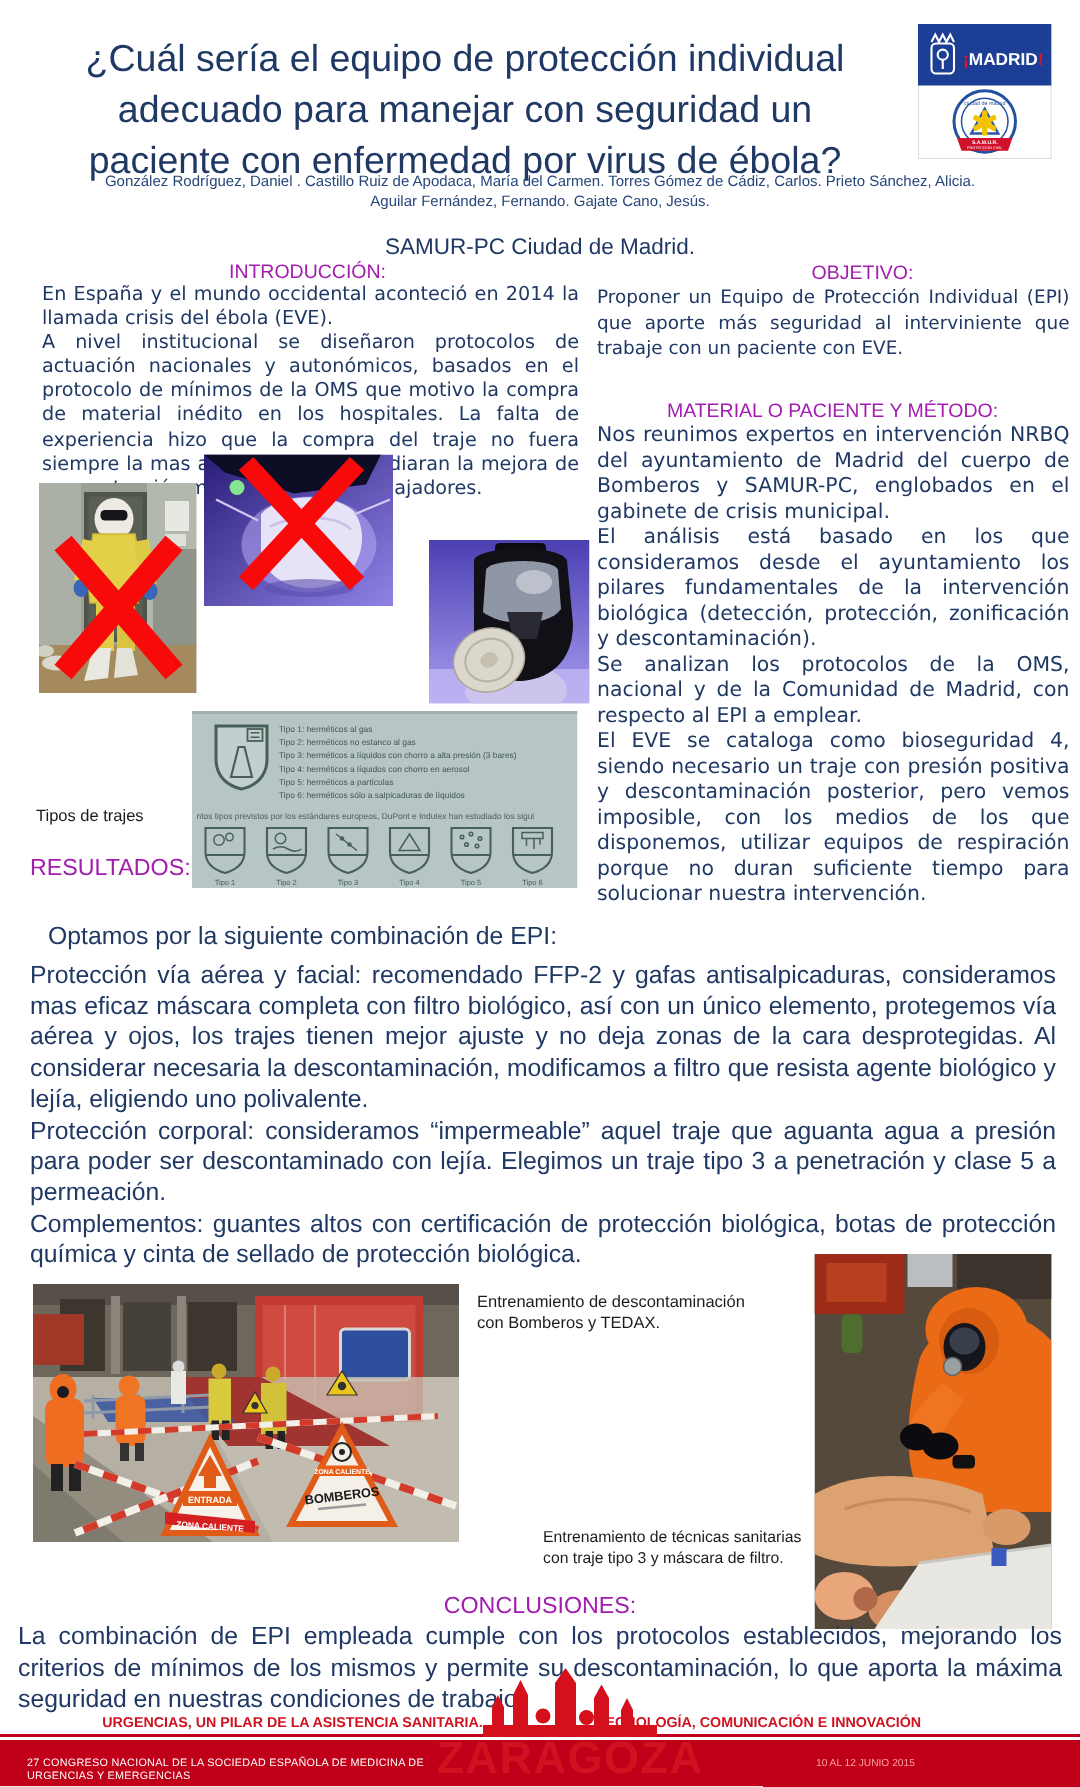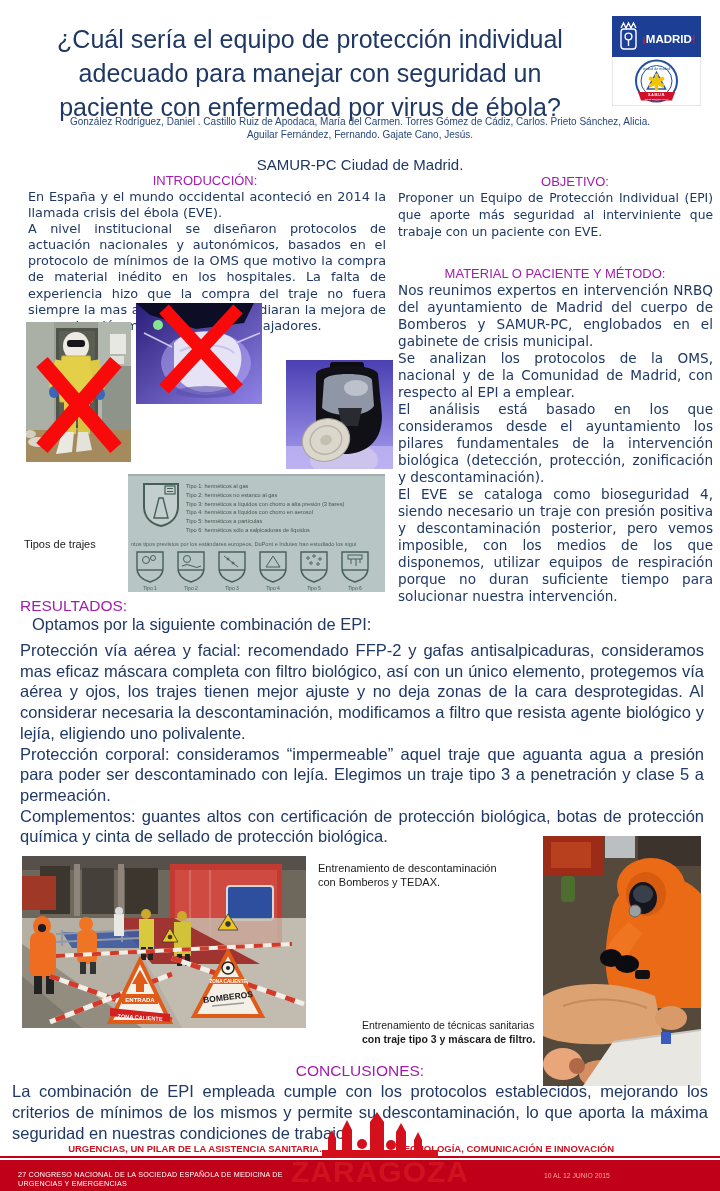--- a/index.html
+++ b/index.html
@@ -202,26 +202,26 @@
   </svg>
 
   <div class="abs ctr redh" style="left:420px;top:174px;width:310px;font-size:13px;">OBJETIVO:</div>
   <div class="abs just body-sm" style="left:398px;top:190px;width:315px;font-size:12.3px;line-height:17px;">
     <p>Proponer un Equipo de Protección Individual (EPI) que aporte más seguridad al interviniente que trabaje con un paciente con EVE.</p>
   </div>
 
   <div class="abs ctr redh" style="left:400px;top:266px;width:310px;font-size:13px;">MATERIAL O PACIENTE Y MÉTODO:</div>
   <div class="abs just body-sm" style="left:398px;top:282px;width:315px;font-size:13.6px;line-height:17px;">
     <p>Nos reunimos expertos en intervención NRBQ del ayuntamiento de Madrid del cuerpo de Bomberos y SAMUR-PC, englobados en el gabinete de crisis municipal.</p>
+    <p>El análisis está basado en los que consideramos desde el ayuntamiento los pilares fundamentales de la intervención biológica (detección, protección, zonificación y descontaminación).</p>
     <p>Se analizan los protocolos de la OMS, nacional y de la Comunidad de Madrid, con respecto al EPI a emplear.</p>
-    <p>El análisis está basado en los que consideramos desde el ayuntamiento los pilares fundamentales de la intervención biológica (detección, protección, zonificación y descontaminación).</p>
     <p>El EVE se cataloga como bioseguridad 4, siendo necesario un traje con presión positiva y descontaminación posterior, pero vemos imposible, con los medios de los que disponemos, utilizar equipos de respiración porque no duran suficiente tiempo para solucionar nuestra intervención.</p>
   </div>
 
-  <div class="abs redh" style="left:20px;top:597px;font-size:15.5px;">RESULTADOS:</div>
+  <div class="abs redh" style="left:20px;top:570px;font-size:15.5px;">RESULTADOS:</div>
   <div class="abs navy" style="left:32px;top:615px;width:420px;font-size:16.5px;">Optamos por la siguiente combinación de EPI:</div>
   <div class="abs just navy" style="left:20px;top:640px;width:684px;font-size:16.5px;line-height:20.7px;">
     <p>Protección vía aérea y facial: recomendado FFP-2 y gafas antisalpicaduras, consideramos mas eficaz máscara completa con filtro biológico, así con un único elemento, protegemos vía aérea y ojos, los trajes tienen mejor ajuste y no deja zonas de la cara desprotegidas. Al considerar necesaria la descontaminación, modificamos a filtro que resista agente biológico y lejía, eligiendo uno polivalente.</p>
     <p>Protección corporal: consideramos “impermeable” aquel traje que aguanta agua a presión para poder ser descontaminado con lejía. Elegimos un traje tipo 3 a penetración y clase 5 a permeación.</p>
     <p>Complementos: guantes altos con certificación de protección biológica, botas de protección química y cinta de sellado de protección biológica.</p>
   </div>
 
   <svg class="abs" style="left:22px;top:856px;" width="284" height="172" viewBox="0 0 284 172">
     <rect width="284" height="172" fill="#b6b0a4"></rect>
     <rect x="0" y="0" width="284" height="62" fill="#6e675c"></rect>
@@ -338,21 +338,21 @@
       <ellipse cx="20" cy="228" rx="20" ry="16" fill="#e8a67a"></ellipse>
       <ellipse cx="58" cy="238" rx="22" ry="14" fill="#d68f62"></ellipse>
       <circle cx="34" cy="230" r="8" fill="#b06848"></circle>
     </g>
     <polygon points="70,206 158,194 158,250 40,250" fill="#e9e7e1"></polygon>
     <line x1="70" y1="206" x2="158" y2="194" stroke="#c8c6c0" stroke-width="2"></line>
     <rect x="118" y="196" width="10" height="12" fill="#3a5ac0"></rect>
   </svg>
 
   <div class="abs cap" style="left:362px;top:1018px;font-size:10.5px;">Entrenamiento de técnicas sanitarias</div>
-  <div class="abs cap" style="left:362px;top:1032px;font-size:10.5px;font-weight:bold;">con traje tipo 3 y máscara de filtro.</div>
+  <div class="abs cap" style="left:362px;top:1032px;font-size:10.5px;">con traje tipo 3 y máscara de filtro.</div>
 
   <div class="abs ctr redh" style="left:0;top:1062px;width:720px;font-size:15.5px;">CONCLUSIONES:</div>
   <div class="abs just navy" style="left:12px;top:1081px;width:696px;font-size:16.5px;line-height:21px;">
     <p>La combinación de EPI empleada cumple con los protocolos establecidos, mejorando los criterios de mínimos de los mismos y permite su descontaminación, lo que aporta la máxima seguridad en nuestras condiciones de trabajo.</p>
   </div>
 
   <div class="abs ctr" style="left:60px;top:1143px;width:270px;font-size:9.5px;font-weight:bold;color:#cf1120;">URGENCIAS, UN PILAR DE LA  ASISTENCIA SANITARIA.</div>
   <div class="abs ctr" style="left:396px;top:1143px;width:220px;font-size:9.5px;font-weight:bold;color:#cf1120;">TECNOLOGÍA, COMUNICACIÓN E INNOVACIÓN</div>
   <div class="abs" style="left:0;top:1156px;width:720px;height:2px;background:#c00018;"></div>
   <div class="abs" style="left:0;top:1160px;width:720px;height:31px;background:#c00018;"></div>

